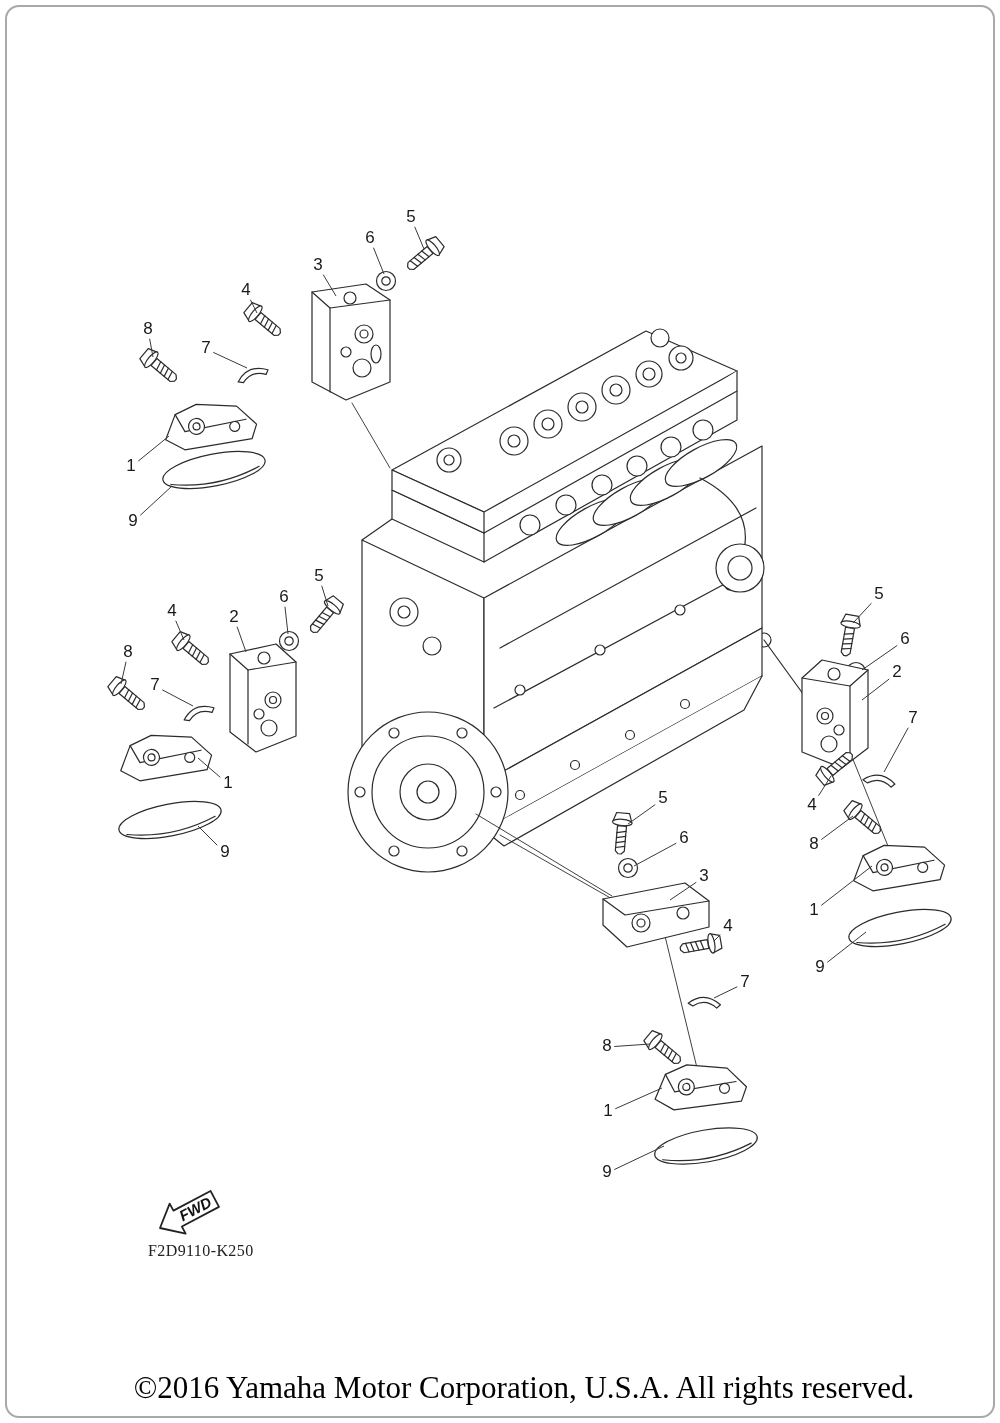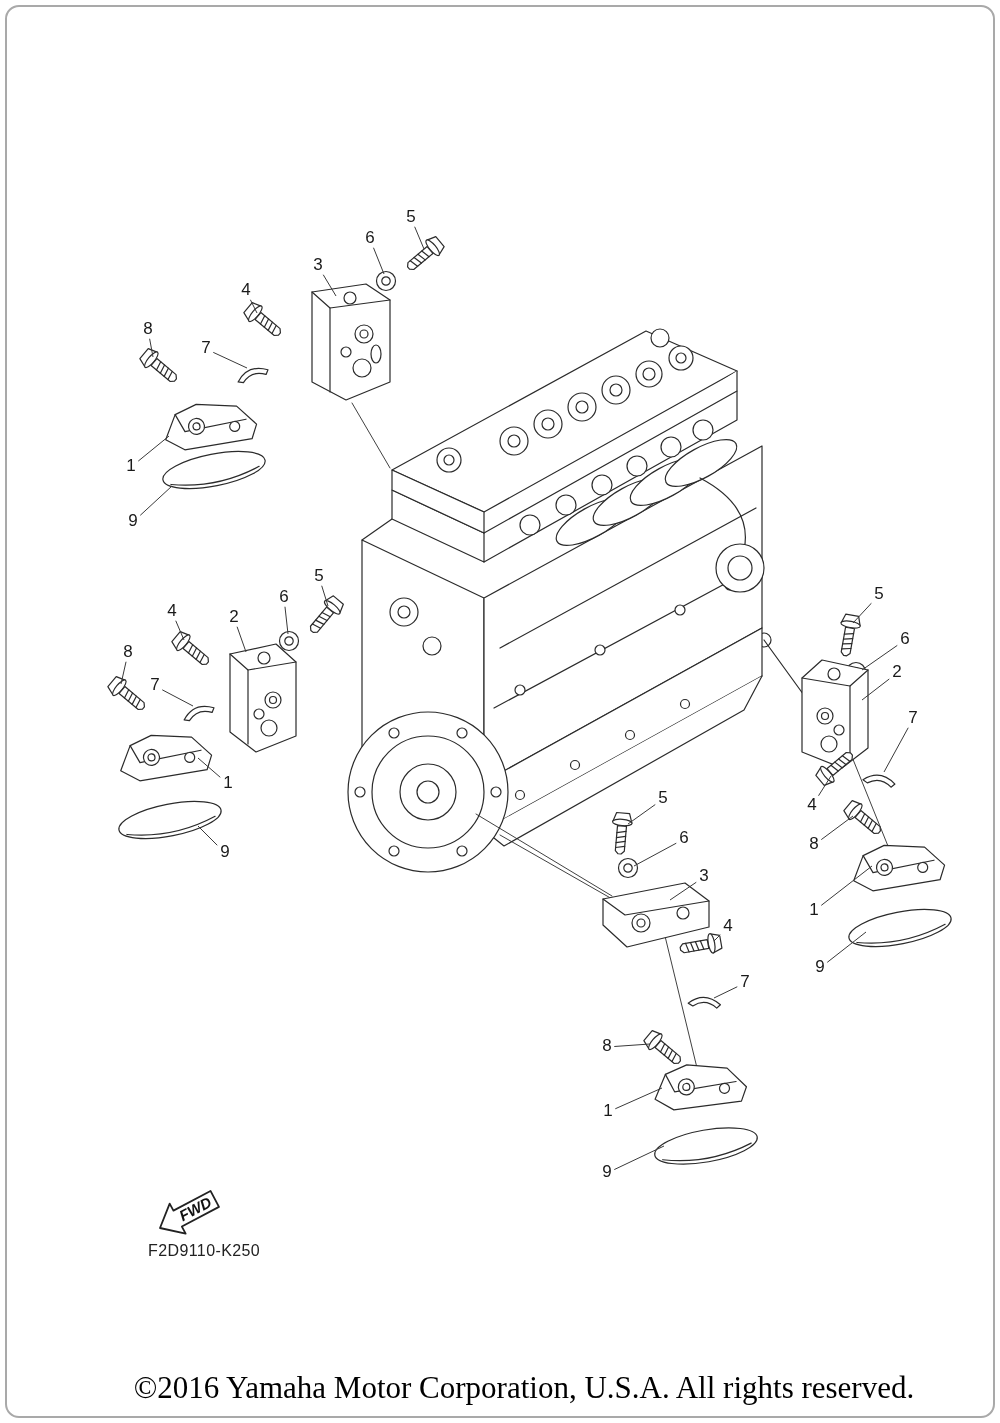--- a/index.html
+++ b/index.html
@@ -4,21 +4,21 @@
 <style>
   html,body{margin:0;padding:0;background:#fff;}
   .page{position:relative;width:1000px;height:1423px;background:#fff;font-family:"Liberation Sans",sans-serif;overflow:hidden;}
   .frame{position:absolute;inset:5px;border:2px solid #a9a9a9;border-radius:14px;pointer-events:none;}
   .art{position:absolute;left:0;top:0;width:1000px;height:1423px;}
   #callout-layer .callout{
     position:absolute;transform:translate(-50%,-55%);
     font-size:17px;color:#1a1a1a;background:#fff;padding:0 3px;line-height:1.1;
   }
   #leader-lines line{stroke:#3a3a3a;stroke-width:1;}
-  .diagram-code{position:absolute;left:148px;top:1242px;font-size:16px;color:#222;letter-spacing:0.4px;}
+  .diagram-code{position:absolute;left:148px;top:1242px;font-size:16px;color:#222;letter-spacing:0.4px;font-family:Liberation Serif, serif;}
   .copyright{position:absolute;left:4px;right:0;top:1370px;text-align:center;font-size:31px;color:#000;font-family:"Liberation Serif",serif;padding-left:44px;}
   .fwd-text{font-size:15px;font-style:italic;font-weight:bold;fill:#111;font-family:"Liberation Sans",sans-serif;}
 </style>
 </head>
 <body>
 
 <div class="page">
   <div class="frame"></div>
 
   <svg class="art" viewBox="0 0 1000 1423" xmlns="http://www.w3.org/2000/svg">

